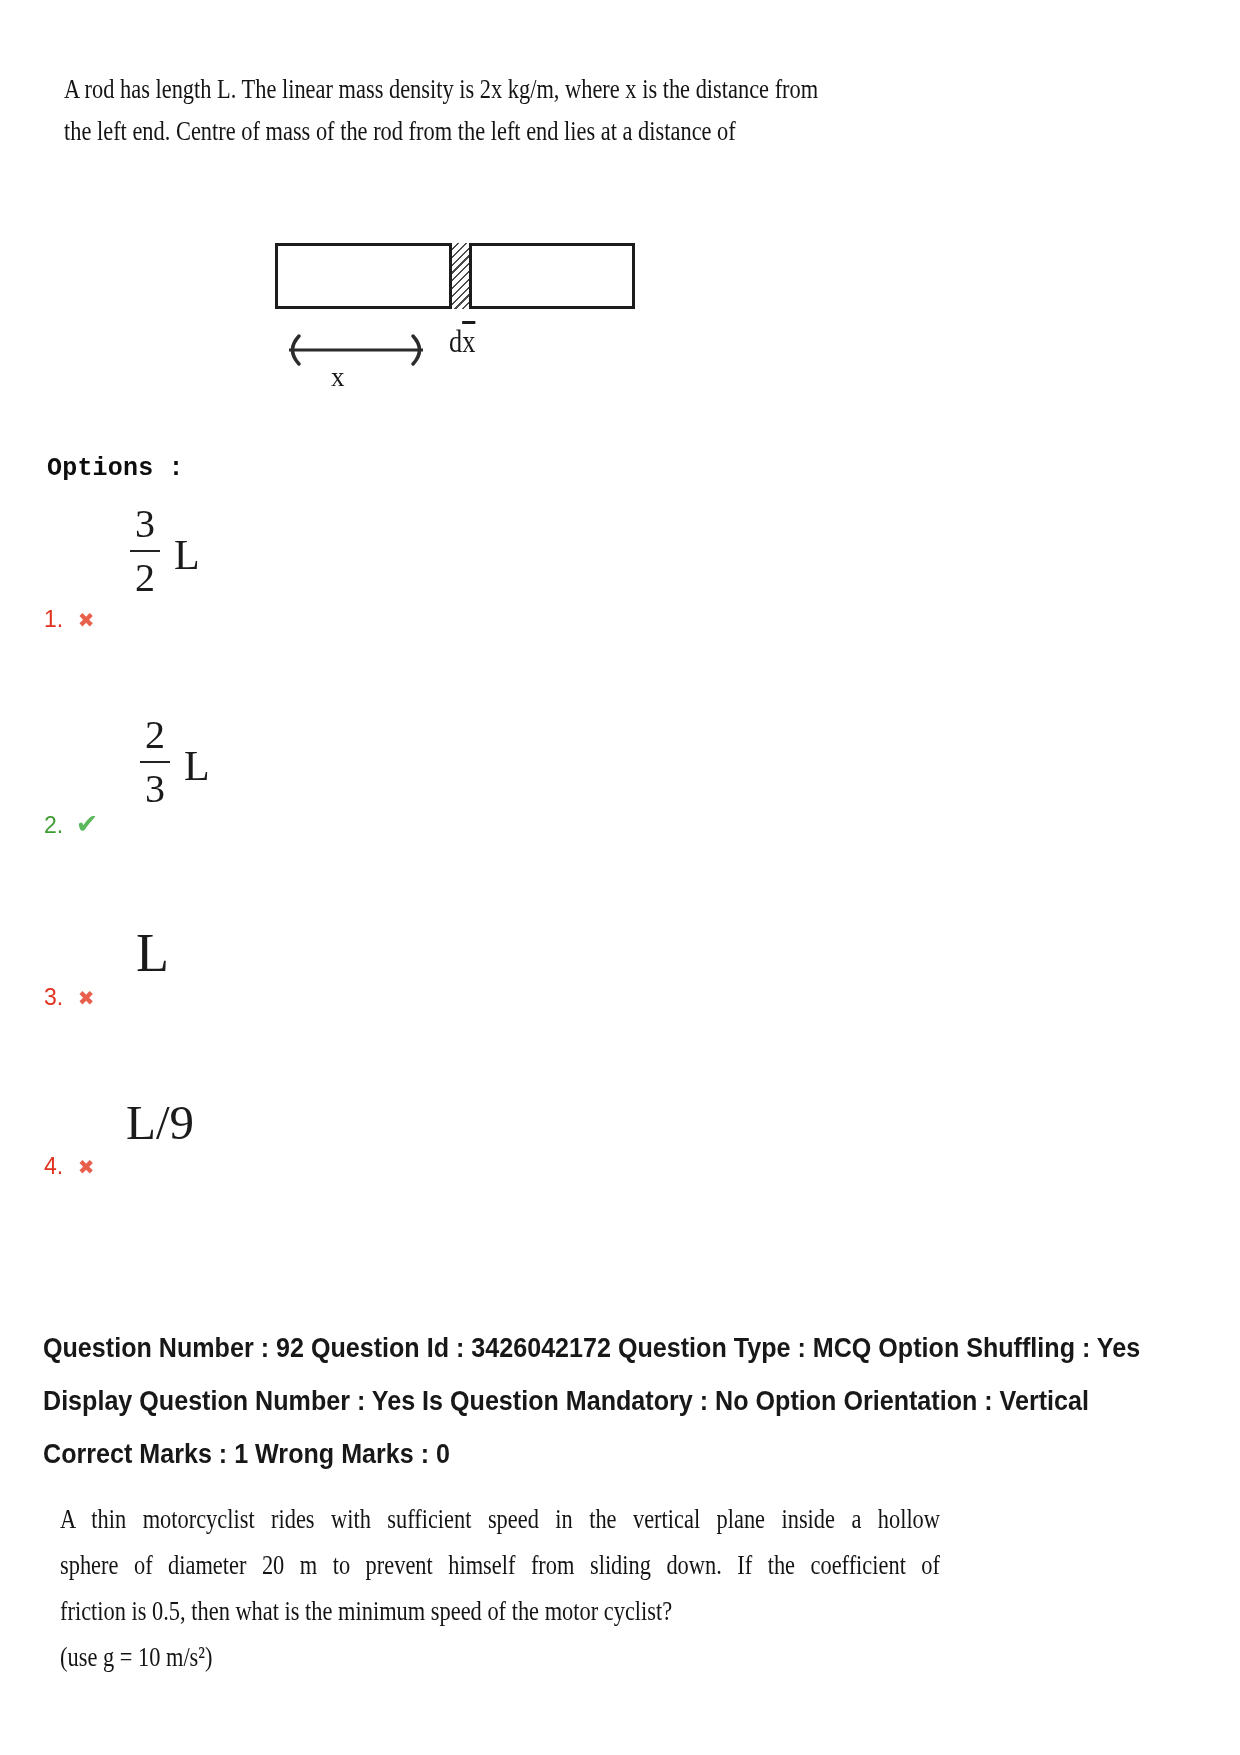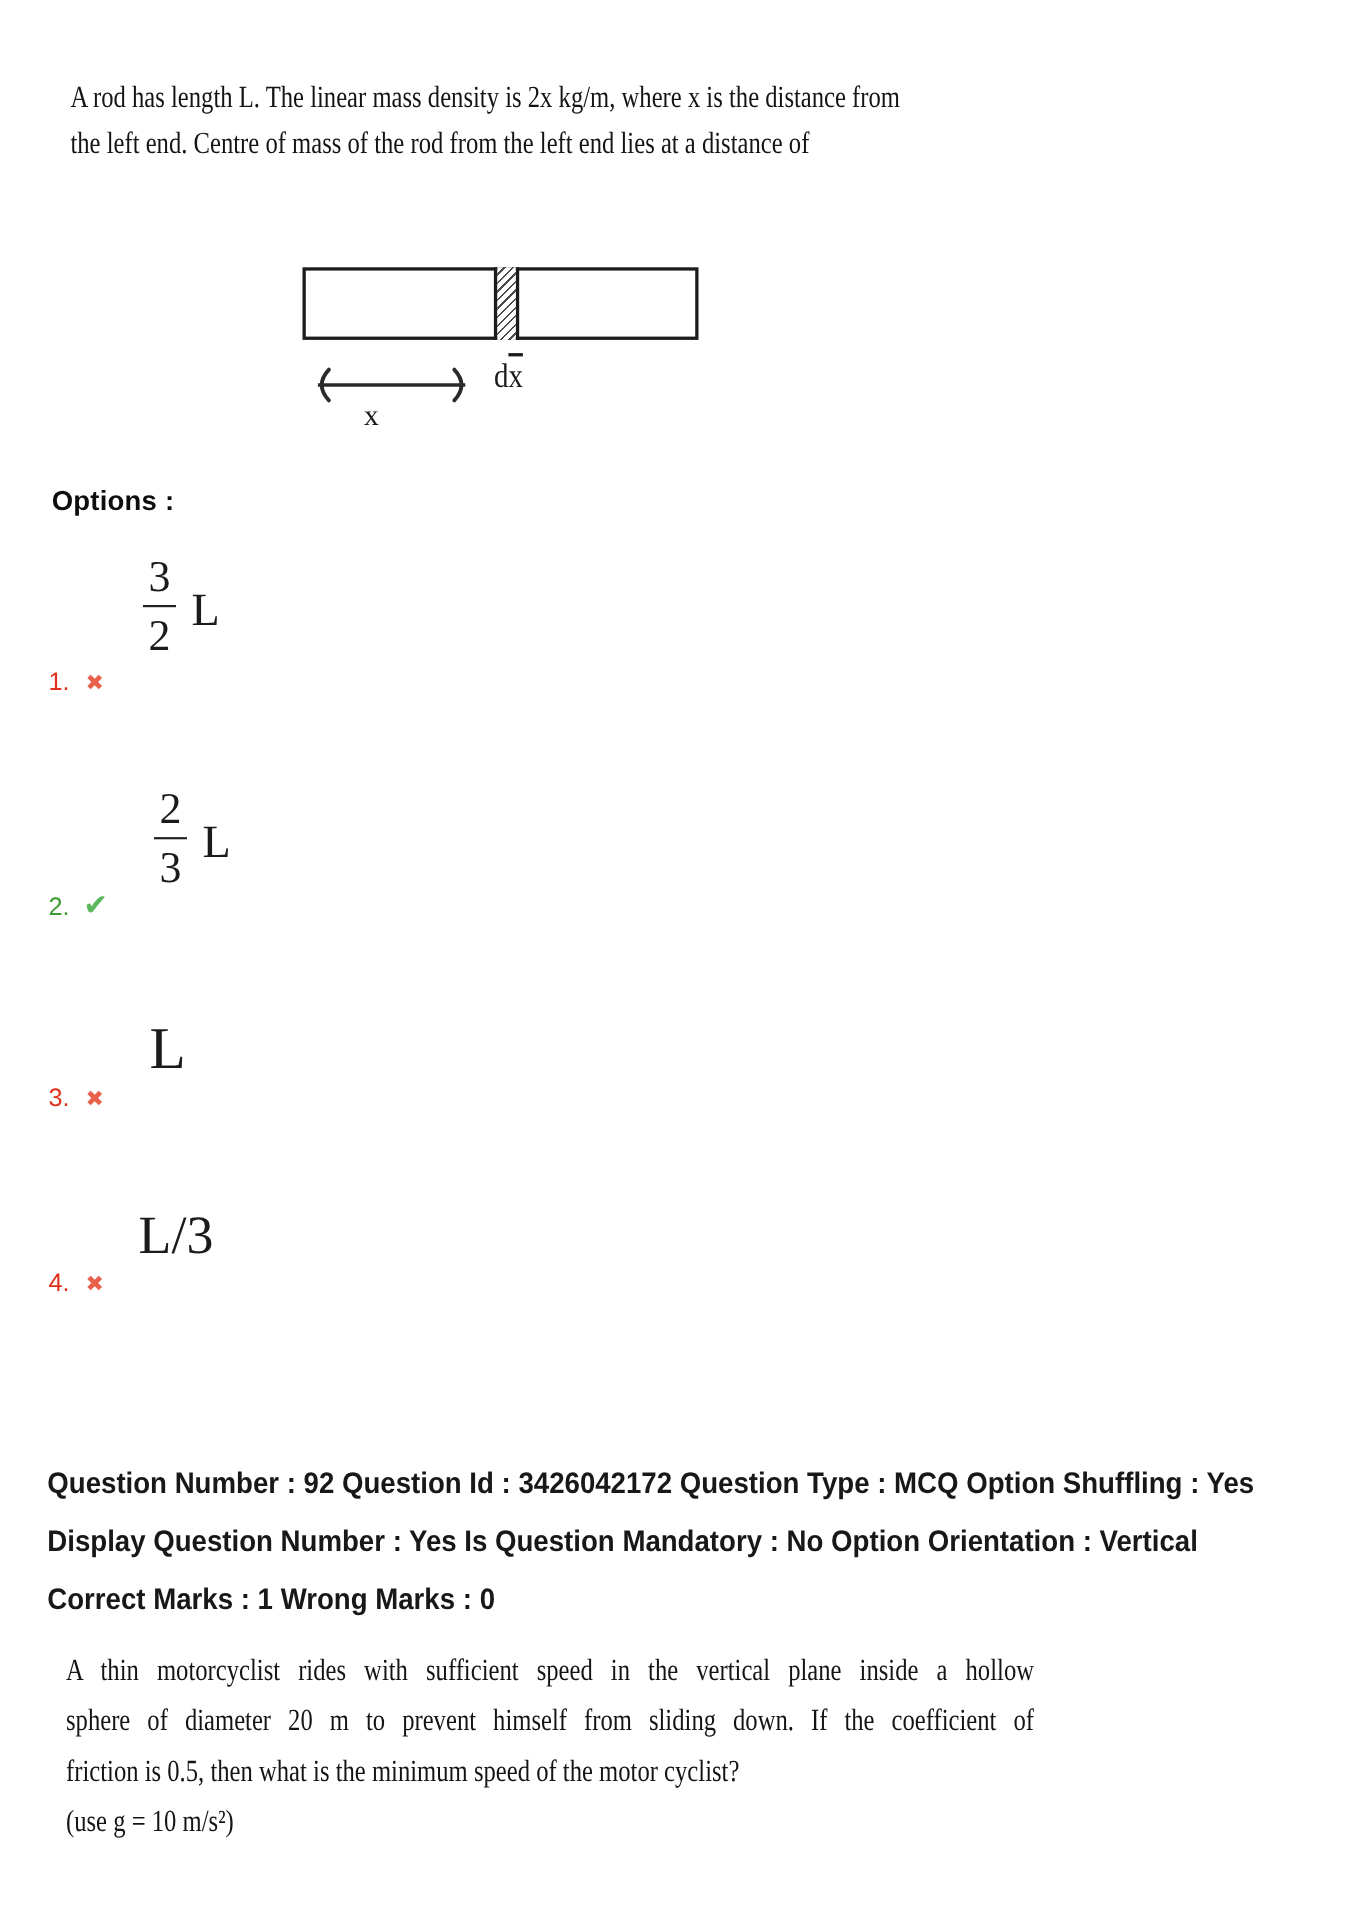--- a/index.html
+++ b/index.html
@@ -43,23 +43,24 @@
   }
   #dx-label .overline { text-decoration: overline; }
   #x-label {
     position: absolute; left: 331px; top: 362px;
     font-family: "Liberation Serif", "DejaVu Serif", serif;
     font-size: 27px; color: #1a1a1a;
   }
 
   
   #options-title {
-    position: absolute; left: 47px; top: 442px;
+    position: absolute; left: 47px; top: 454px;
     font-size: 25px; font-weight: 700; color: #0d0d0d;
     letter-spacing: 0.2px;
+    font-family: Liberation Mono, monospace;
   }
   .formula {
     position: absolute;
     font-family: "Liberation Serif", "DejaVu Serif", serif;
     color: #1b1b1b;
   }
   .frac { display: inline-block; text-align: center; vertical-align: middle; font-size: 40px; line-height: 1.05; }
   .frac .num { display: block; padding: 0 5px 5px 5px; }
   .frac .den { display: block; border-top: 2.5px solid #222; padding: 5px 5px 0 5px; }
   .fsuffix { display: inline-block; vertical-align: middle; font-size: 42px; margin-left: 10px; margin-top: 8px; }
@@ -132,21 +133,21 @@
   <span class="onum correct">2.</span>
   <span class="oicon correct">✔</span>
 </div>
 
 <div class="formula" id="opt3-formula">L</div>
 <div class="marker" id="opt3-marker">
   <span class="onum wrong">3.</span>
   <span class="oicon wrong">✖</span>
 </div>
 
-<div class="formula" id="opt4-formula">L/3</div>
+<div class="formula" id="opt4-formula">L/9</div>
 <div class="marker" id="opt4-marker">
   <span class="onum wrong">4.</span>
   <span class="oicon wrong">✖</span>
 </div>
 
 <div id="meta">
   <div>Question Number : 92 Question Id : 3426042172 Question Type : MCQ Option Shuffling : Yes</div>
   <div>Display Question Number : Yes Is Question Mandatory : No Option Orientation : Vertical</div>
   <div>Correct Marks : 1 Wrong Marks : 0</div>
 </div>

